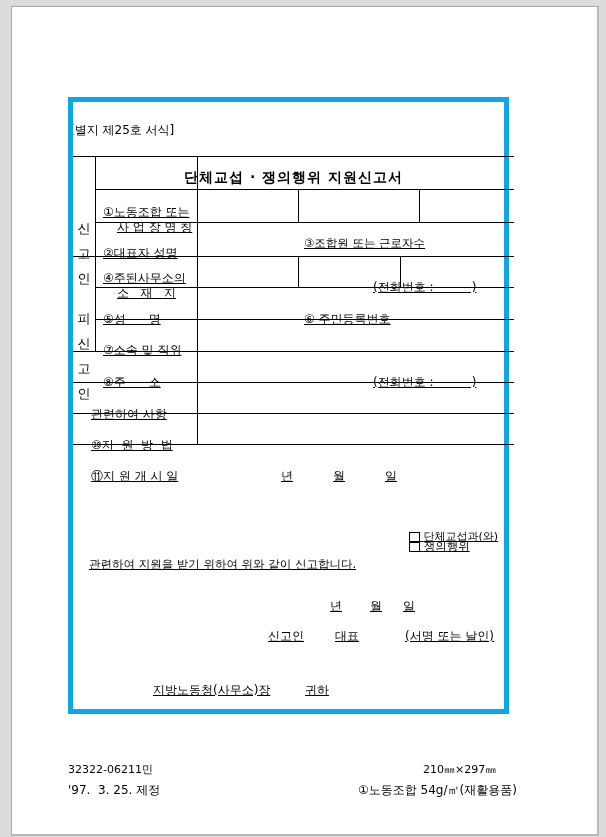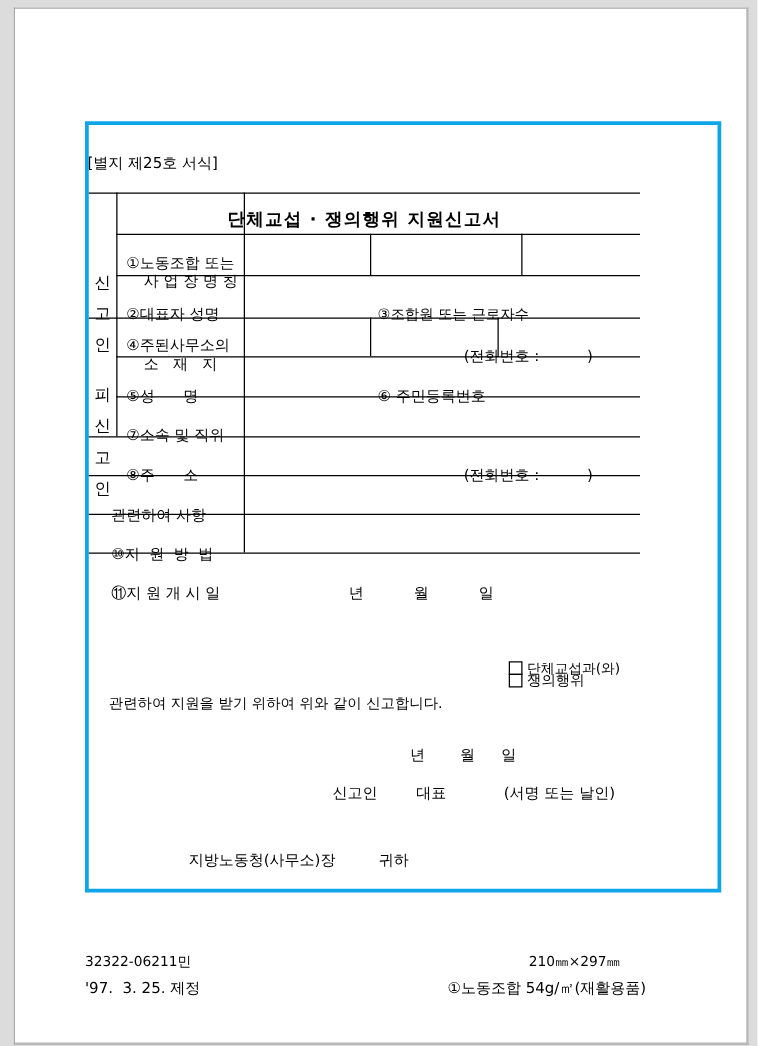--- a/index.html
+++ b/index.html
@@ -10,27 +10,27 @@
   .page {
     position:absolute; left:11px; top:6px; width:585px; height:827px;
     background:#fff; border-left:1px solid #a8a8a8; border-top:1px solid #a8a8a8;
     border-right:2px solid #b8b8b8; border-bottom:2px solid #b8b8b8;
   }
   .abs { position:absolute; white-space:nowrap;margin-top:48px; }
   .t12 { font-size:12px; }
   .t11 { font-size:11px; }
   .hd { left:70px; top:74px; font-size:12px; }
   .frame {
-    position:absolute; left:68px; top:97px; width:509px; height:617px;
-    border:3px solid #0ea5e9; box-sizing:border-box;
+    position:absolute; left:68px; top:97px; width:441px; height:617px;
+    border:5px solid #0ea5e9; box-sizing:border-box;
   }
   .hline { position:absolute; height:1px; background:#000; }
   .vline { position:absolute; width:1px; background:#000; }
   .title { left:0; width:441px; top:117px; text-align:center; font-size:14px; font-weight:bold; letter-spacing:1px; }
-  .lbl { font-size:12px; line-height:15px; }
+  .lbl { font-size:12px; line-height:15px;text-decoration:underline; }
   .vert { font-size:13px; line-height:25px; text-align:center; width:22px; }
   .cb { display:inline-block; width:9px; height:9px; border:1px solid #000; vertical-align:middle; }
 </style>
 </head>
 <body>
 
 <div class="page"></div>
 
 <div class="abs hd">[별지 제25호 서식]</div>
 
@@ -67,21 +67,21 @@
     <div>고</div>
     <div>인</div>
   </div>
 
   <div class="abs lbl" style="left:30px;top:55px">①노동조합 또는</div>
   <div class="abs lbl" style="left:44px;top:70px">사 업 장 명 칭</div>
   <div class="abs" style="left:125px;top:55px;width:315px;height:32px"></div>
 
   <div class="abs lbl" style="left:30px;top:96px">②대표자 성명</div>
   <div class="abs" style="left:125px;top:88px;width:100px;height:32px"></div>
-  <div class="abs lbl" style="left:231px;top:96px;font-size:11.5px">③조합원 또는 근로자수</div>
+  <div class="abs lbl" style="left:231px;top:86px;font-size:11.5px">③조합원 또는 근로자수</div>
   <div class="abs" style="left:347px;top:88px;width:93px;height:32px"></div>
 
   <div class="abs lbl" style="left:30px;top:121px">④주된사무소의</div>
   <div class="abs lbl" style="left:44px;top:136px;white-space:pre">소   재   지</div>
   <div class="abs" style="left:125px;top:121px;width:315px;height:33px"></div>
   <div class="abs lbl" style="left:300px;top:130px;white-space:pre">(전화번호 :          )</div>
 
   <div class="abs lbl" style="left:30px;top:162px;white-space:pre">⑤성      명</div>
   <div class="abs" style="left:125px;top:155px;width:100px;height:30px"></div>
   <div class="abs lbl" style="left:231px;top:162px">⑥ 주민등록번호</div>

